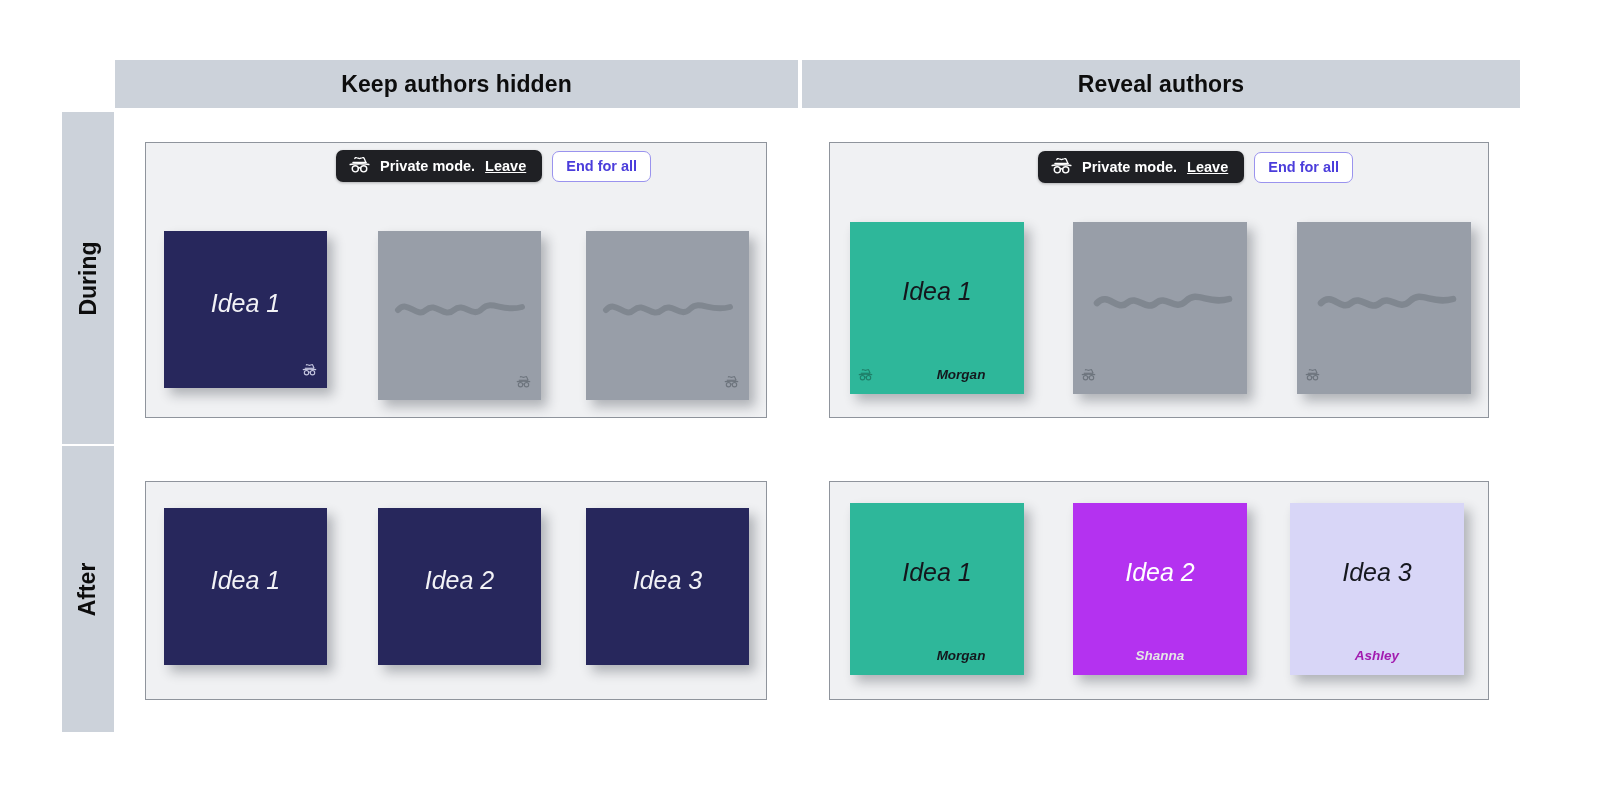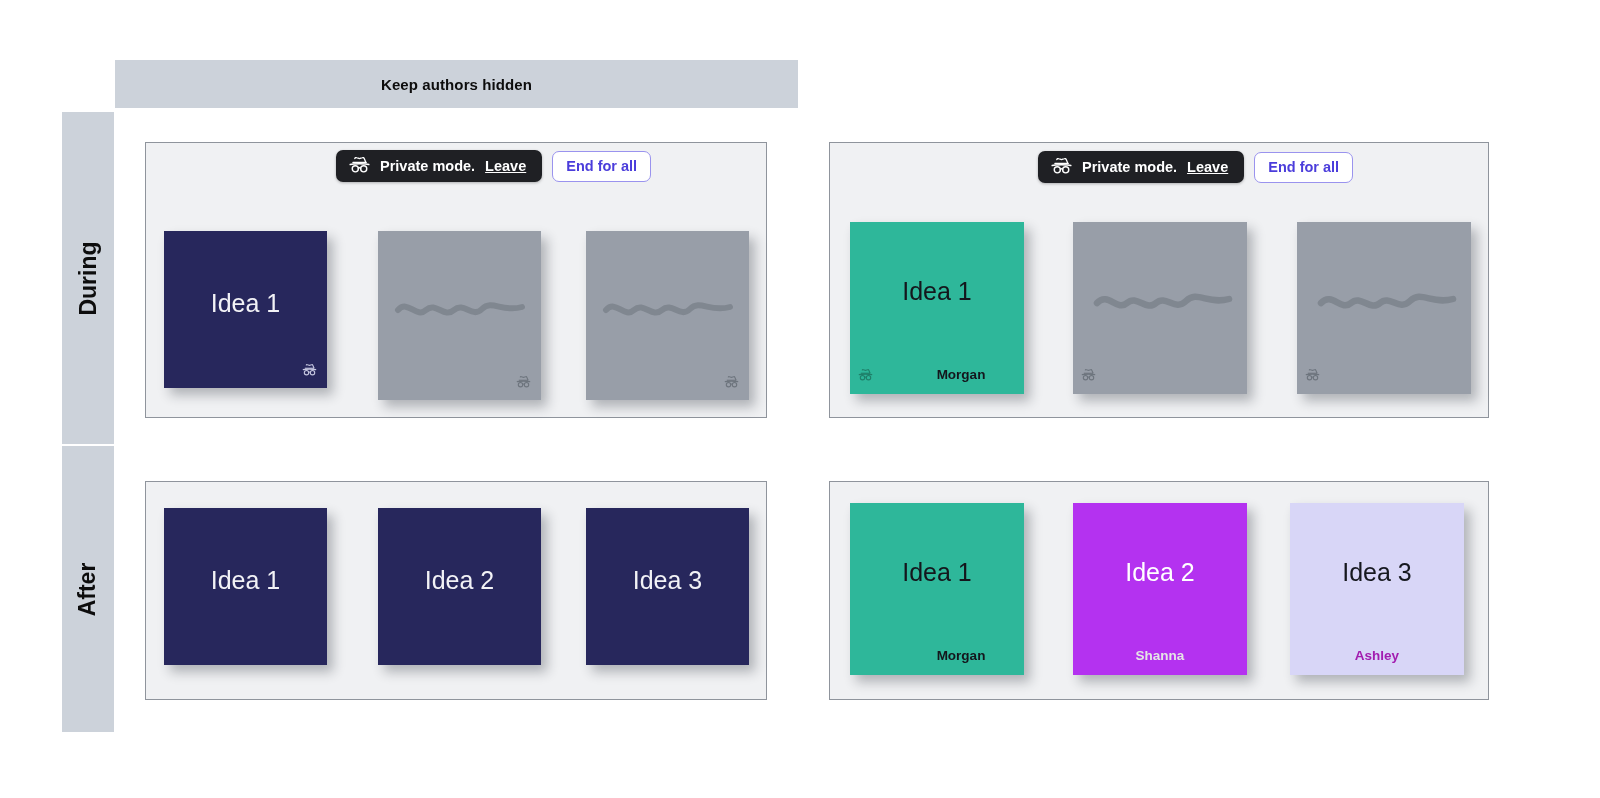--- a/index.html
+++ b/index.html
@@ -20,21 +20,21 @@
 
   
   .col-header {
     position: absolute;
     top: 60px;
     height: 48px;
     background: #ccd2da;
     display: flex;
     align-items: center;
     justify-content: center;
-    font-size: 15px;
+    font-size: 23px;
     font-weight: bold;
     color: #0d0d0d;
     letter-spacing: 0.1px;
   }
   #col-header-hidden { left: 115px; width: 683px; }
   #col-header-reveal { left: 802px; width: 718px; }
 
   
   .row-label {
     position: absolute;
@@ -103,20 +103,21 @@
     padding: 0 13px;
     height: 31px;
     line-height: 29px;
     cursor: pointer;
   }
 
   
   .card {
     position: absolute;
     box-shadow: 6px 7px 11px rgba(30,35,45,0.30);
+    font-style: italic;
   }
   .card .card-title {
     position: absolute;
     left: 0; right: 0;
     text-align: center;
     font-size: 25px;
     font-weight: normal;
   }
   .card .card-author {
     position: absolute;
@@ -143,20 +144,23 @@
 
   .squiggle { position: absolute; }
 </style>
 </head>
 <body>
 
 <div id="stage">
 
   <div class="col-header" id="col-header-hidden">
     <span>Keep authors hidden</span>
+  </div>
+  <div class="col-header" id="col-header-reveal">
+    <span>Reveal authors</span>
   </div>
 
   <div class="row-label" id="row-label-during">
     <span>During</span>
   </div>
   <div class="row-label" id="row-label-after">
     <span>After</span>
   </div>
 
   <div class="panel" id="panel-during-hidden">

